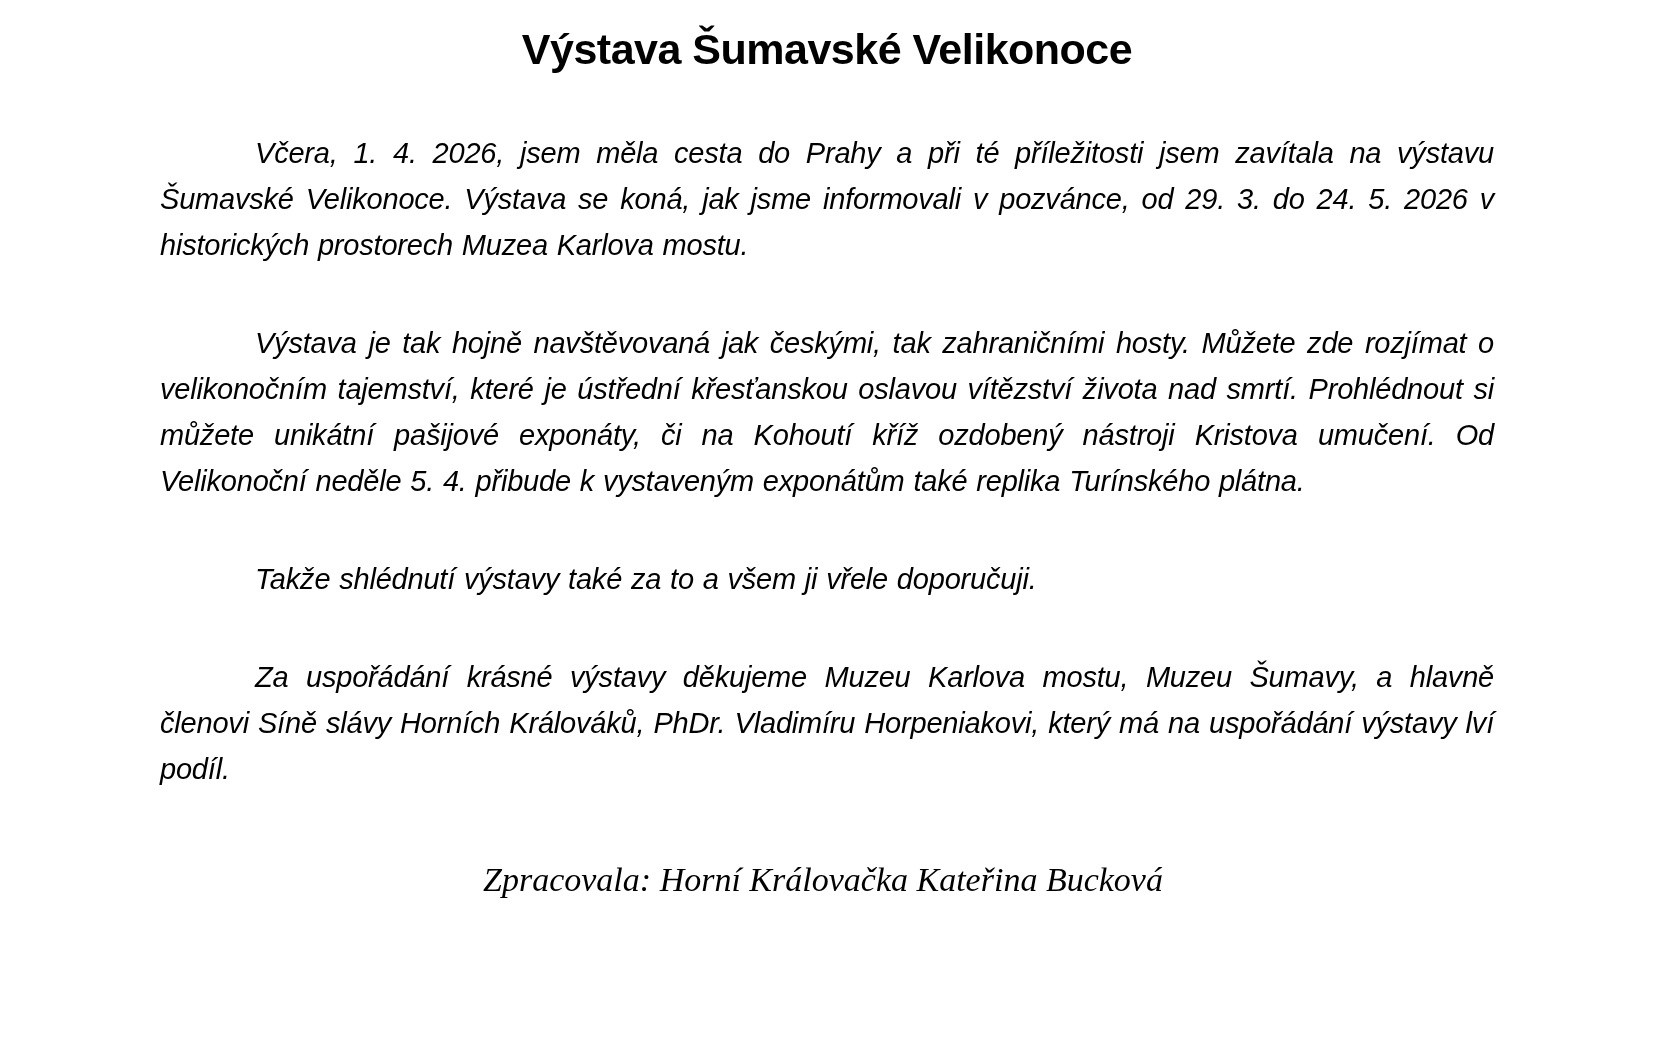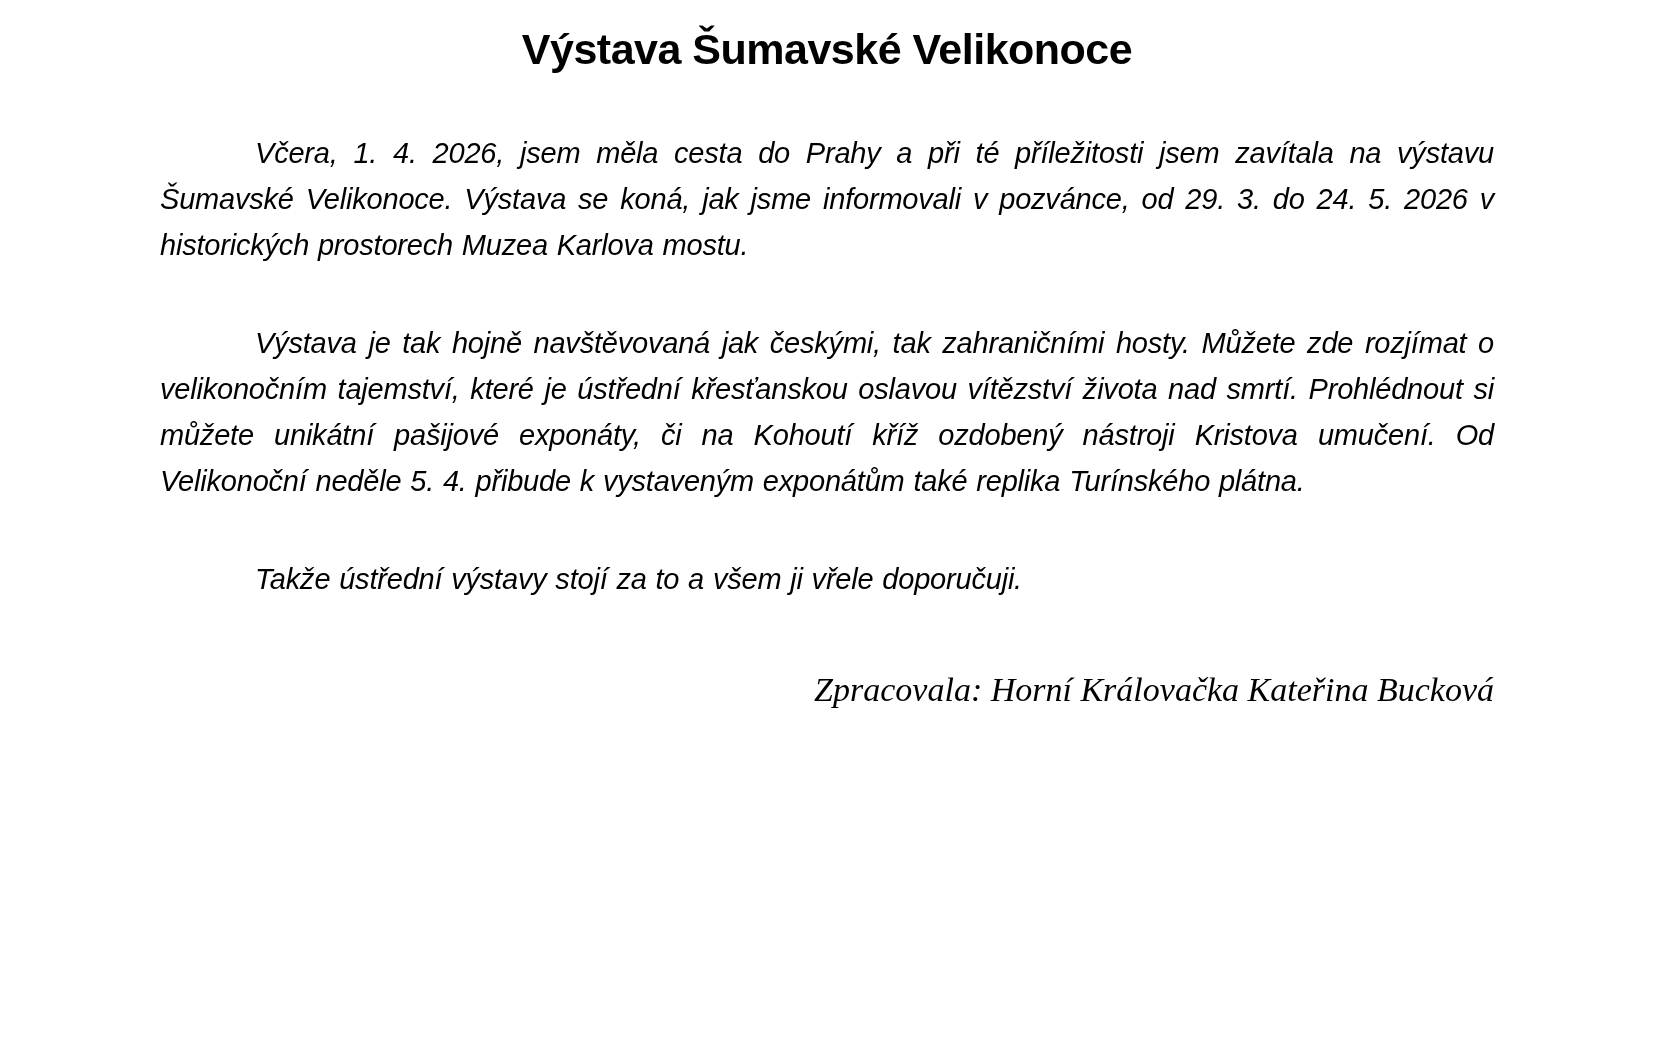--- a/index.html
+++ b/index.html
@@ -37,30 +37,31 @@
     letter-spacing: -0.2px;
     word-spacing: 1px;
     margin: 0 0 52px 0;
     font-style: italic;
   }
   .signature {
     font-family: "Liberation Serif", "DejaVu Serif", serif;
     font-style: italic;
     font-size: 34px;
     line-height: 44px;
-    text-align: right;
+    text-align: center;
     margin: 66px 0 0 -8px;
   }
 </style>
 </head>
 <body>
 
 <div class="page">
   <h1 class="doc-title">Výstava Šumavské Velikonoce</h1>
 
   <div class="doc-body">
     <p class="para">Včera, 1. 4. 2026, jsem měla cesta do Prahy a při té příležitosti jsem zavítala na výstavu Šumavské Velikonoce. Výstava se koná, jak jsme informovali v pozvánce, od 29. 3. do 24. 5. 2026 v historických prostorech Muzea Karlova mostu.</p>
     <p class="para">Výstava je tak hojně navštěvovaná jak českými, tak zahraničními hosty. Můžete zde rozjímat o velikonočním tajemství, které je ústřední křesťanskou oslavou vítězství života nad smrtí. Prohlédnout si můžete unikátní pašijové exponáty, či na Kohoutí kříž ozdobený nástroji Kristova umučení. Od Velikonoční neděle 5. 4. přibude k vystaveným exponátům také replika Turínského plátna.</p>
-    <p class="para">Takže ústřední výstavy stojí za to a všem ji vřele doporučuji.</p>
+    <p class="para">Takže shlédnutí výstavy také za to a všem ji vřele doporučuji.</p>
+    <p class="para">Za uspořádání krásné výstavy děkujeme Muzeu Karlova mostu, Muzeu Šumavy, a hlavně členovi Síně slávy Horních Králováků, PhDr. Vladimíru Horpeniakovi, který má na uspořádání výstavy lví podíl.</p>
   </div>
 
   <p class="signature">Zpracovala: Horní Královačka Kateřina Bucková</p>
 </div>
 
 </body></html>

